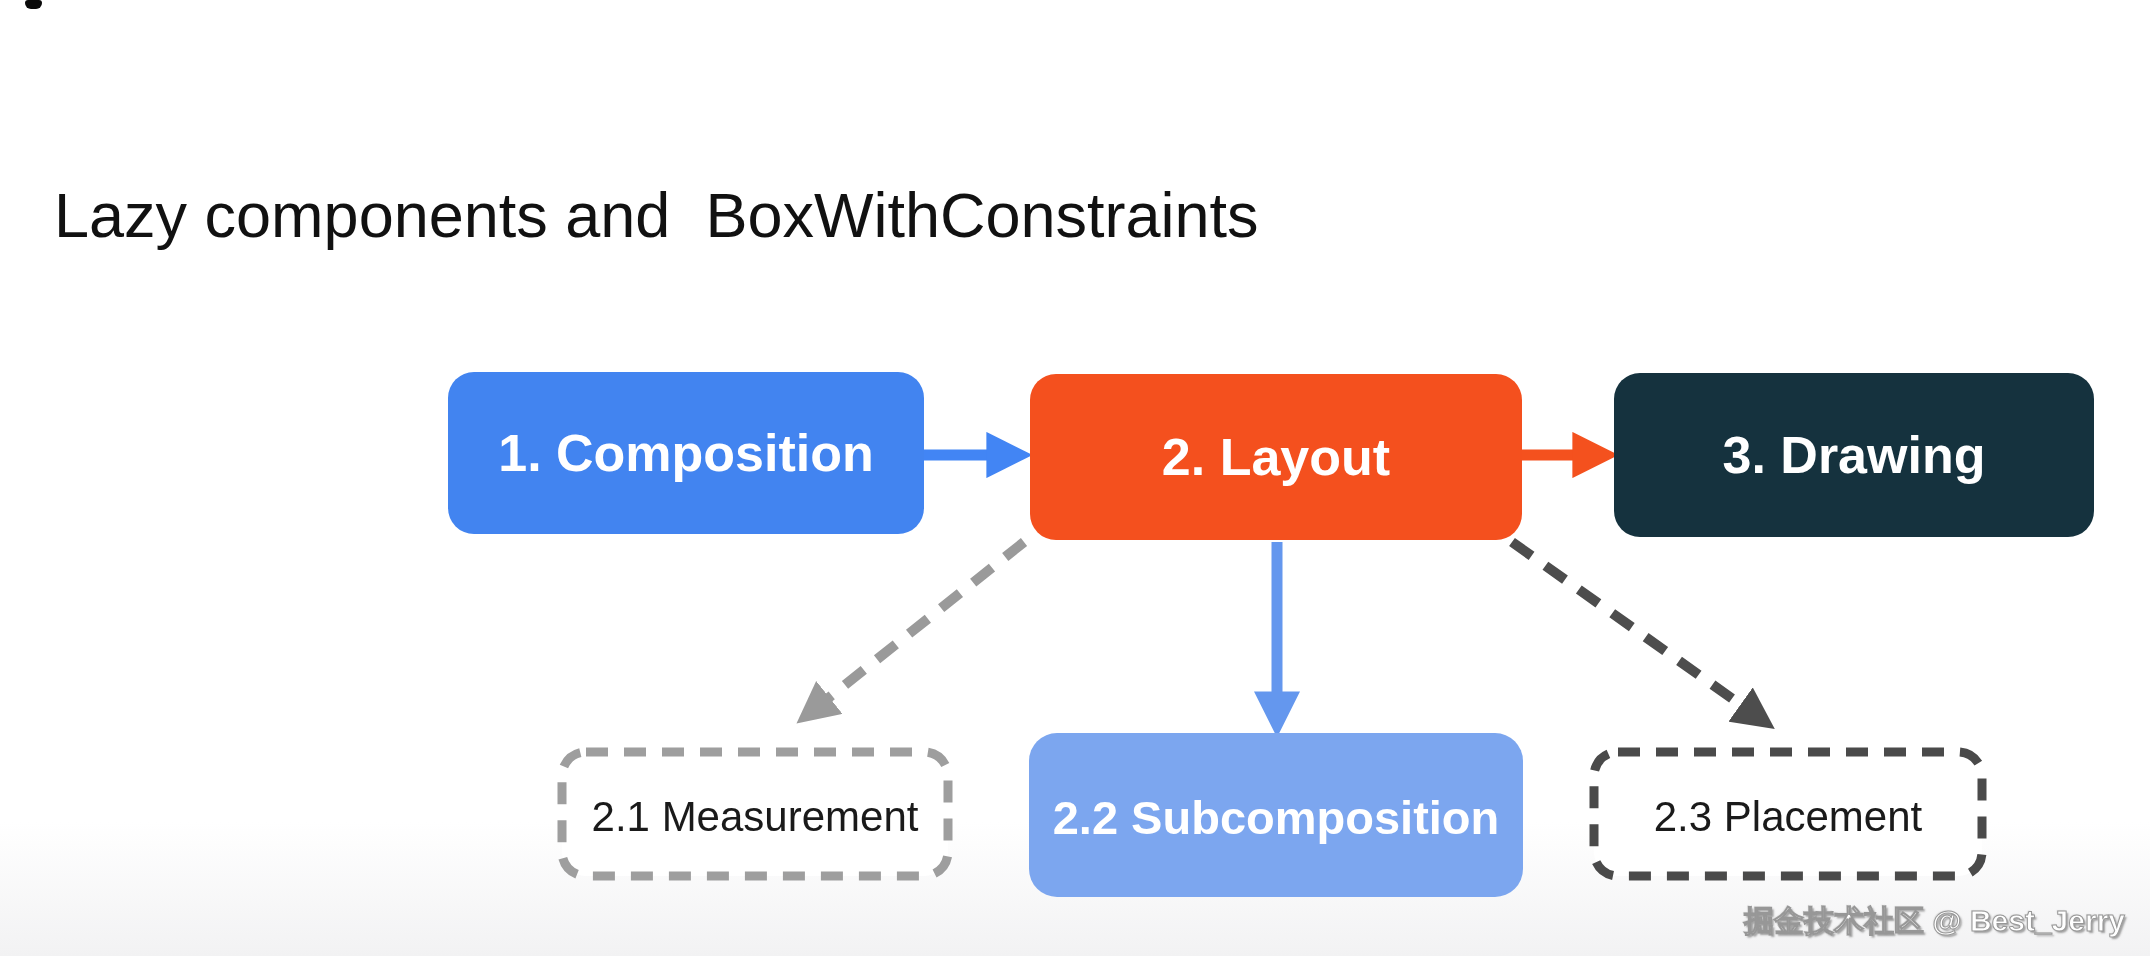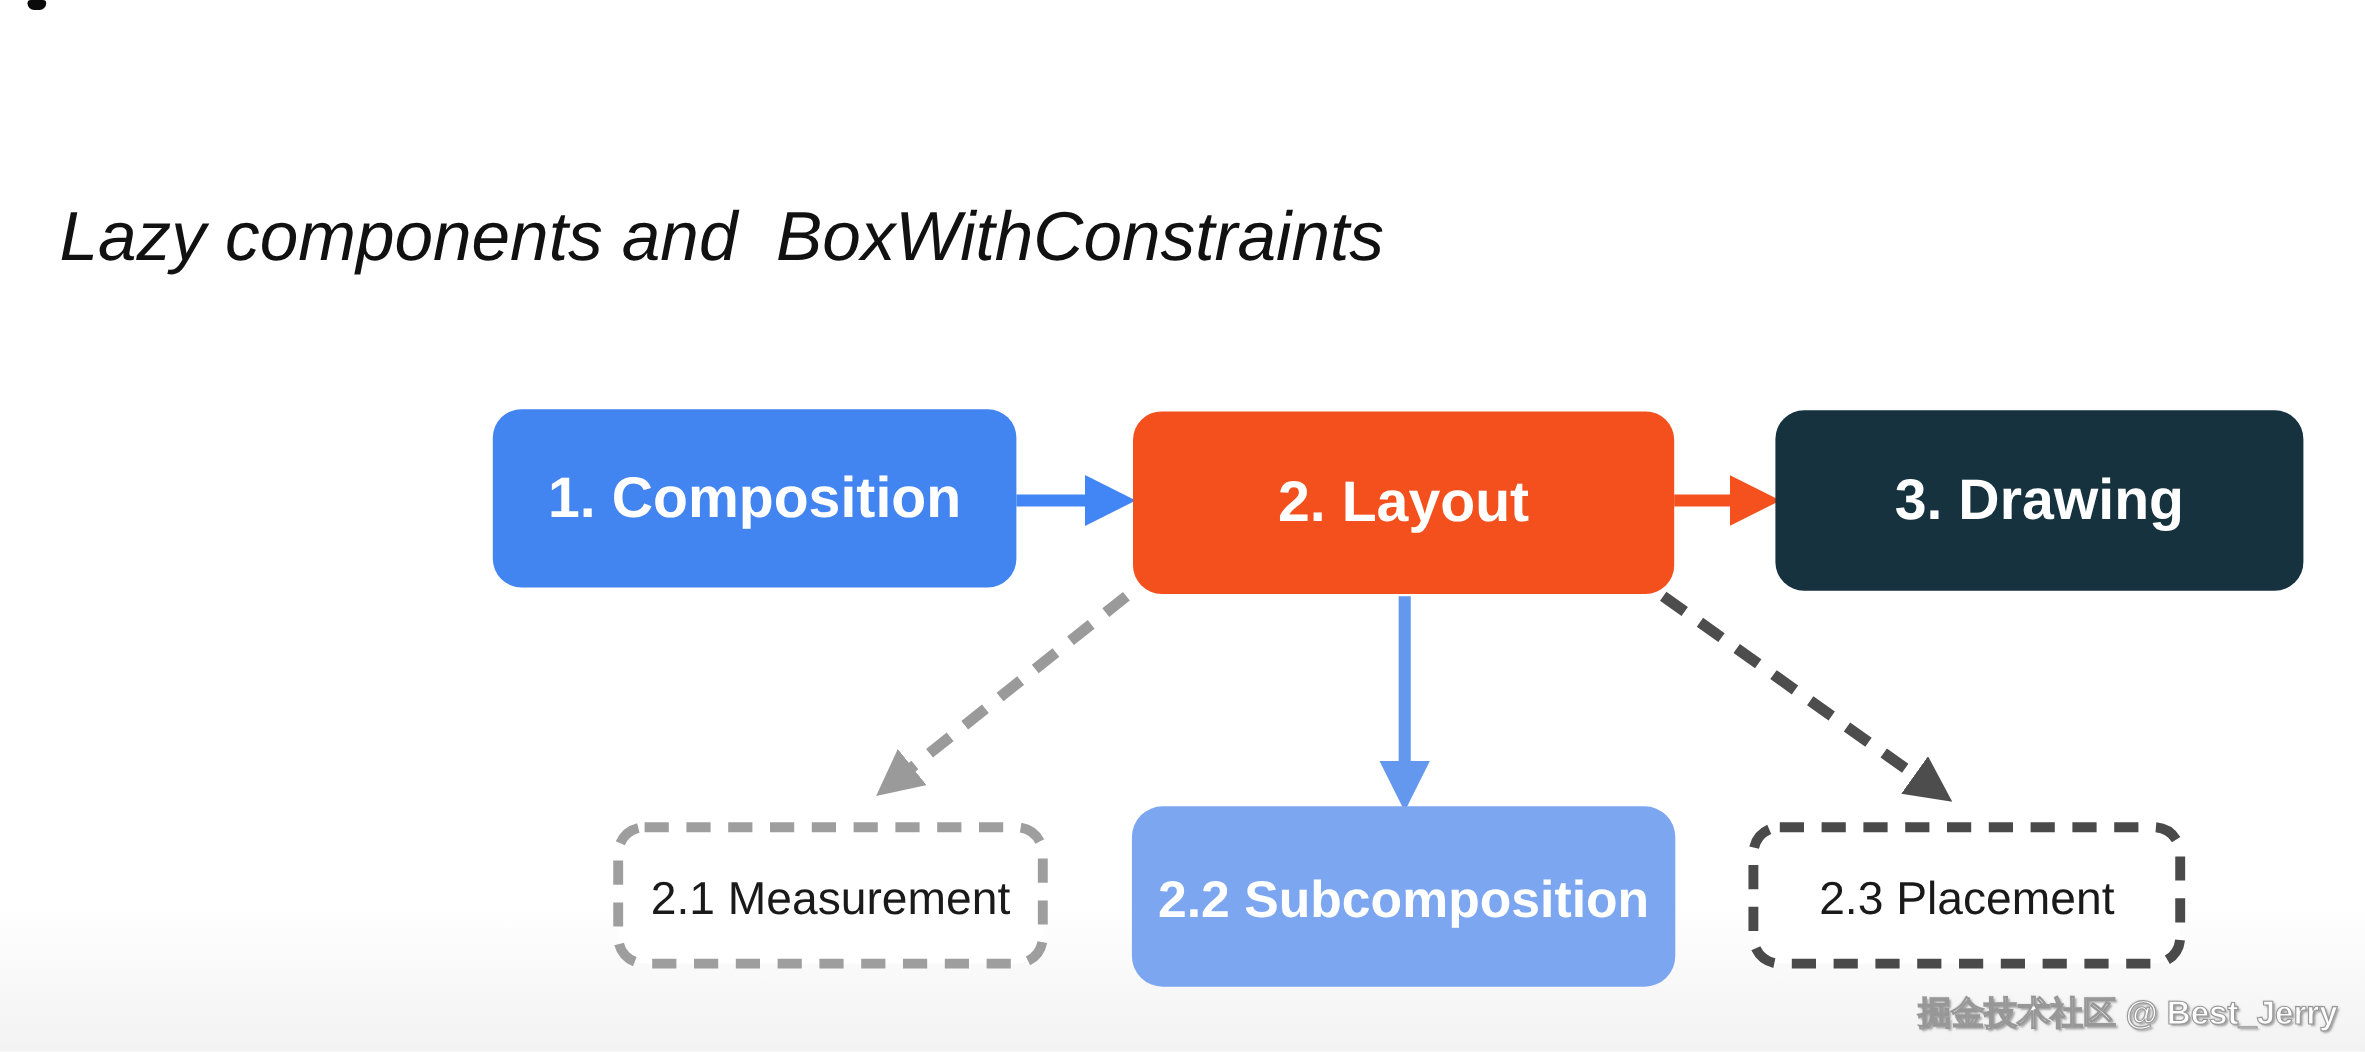--- a/index.html
+++ b/index.html
@@ -20,21 +20,20 @@
     letter-spacing: -2px;
     color: #0d0d0d;
     white-space: pre;
     line-height: 1.0;
   }
   .page-subtitle {
     position: absolute;
     left: 54px;
     top: 184px;
     font-size: 63px;
-    font-style: italic;
     font-weight: 400;
     letter-spacing: 0px;
     color: #111111;
     white-space: pre;
     line-height: 1.0;
     text-align: center;
   }
   .corner-artifact {
     position: absolute;
     left: 25px;

